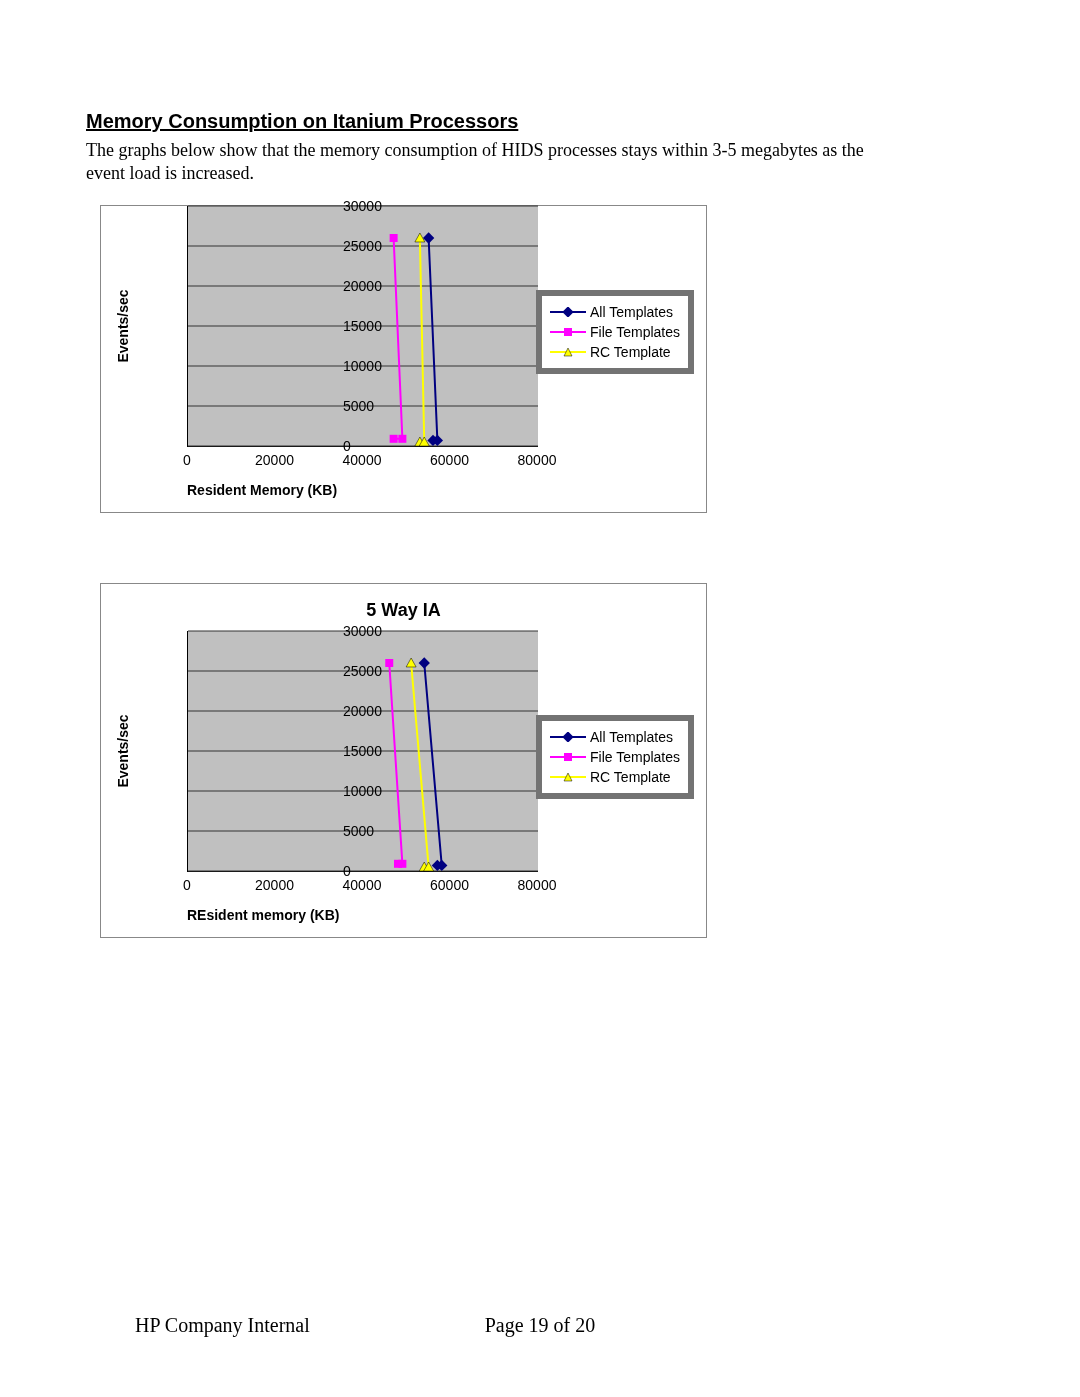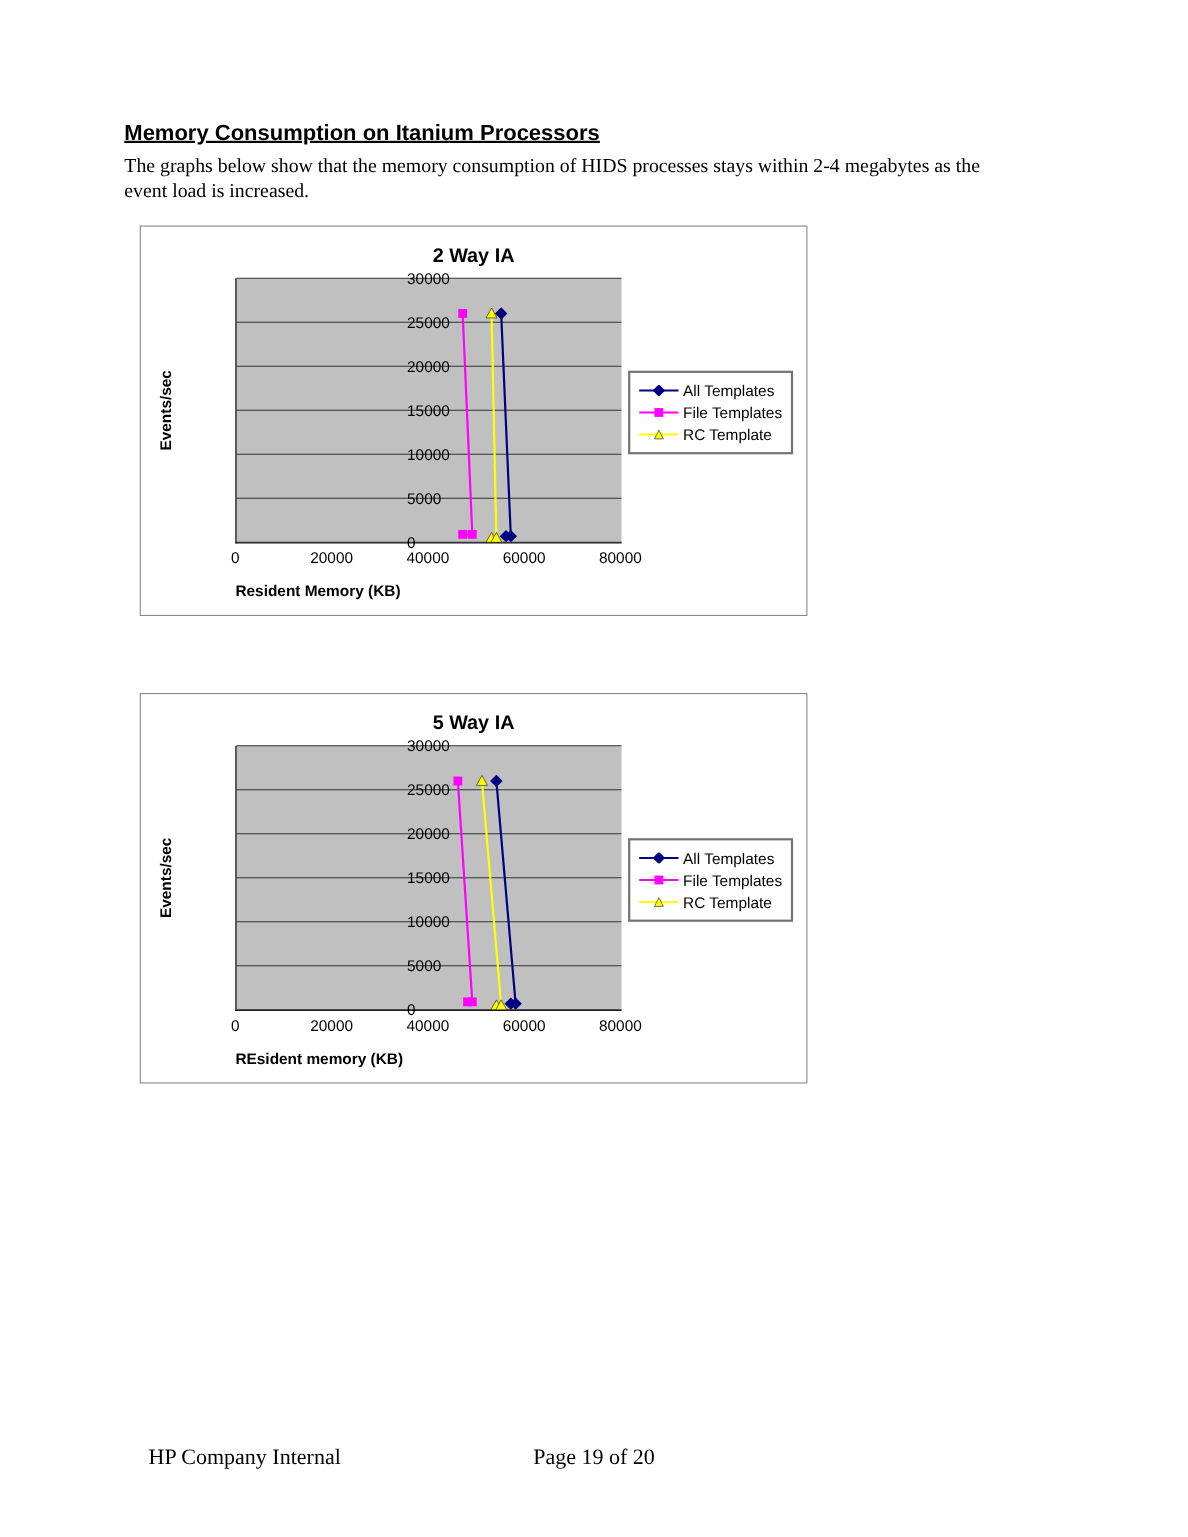--- a/index.html
+++ b/index.html
@@ -1,39 +1,38 @@
 <!DOCTYPE html>
 <html><head>
 <meta charset="utf-8">
 <style>
 html,body{margin:0;padding:0;background:#fff;font-family:"Times New Roman",Times,serif;color:#000}
-.page{width:1080px;height:1397px;position:relative;padding:110px 135px 0 113px;box-sizing:border-box}
+.page{width:1080px;height:1397px;position:relative;padding:110px 135px 0 86px;box-sizing:border-box}
 .section-title{font-family:Arial,Helvetica,sans-serif;font-weight:bold;font-size:20px;text-decoration:underline;margin:0 0 6px 0}
 .body-text{font-size:18px;line-height:1.28;margin:0 0 20px 0;max-width:820px}
 .chart-box{border:1px solid #888;width:605px;background:#fff;margin-left:14px;margin-bottom:70px;position:relative;font-family:Arial,Helvetica,sans-serif}
 .chart-title{text-align:center;font-weight:bold;font-size:18px;padding:16px 0 10px 0}
 .chart-body{position:relative;height:300px;margin:0 16px 6px 16px}
 .plot-area{position:absolute;left:70px;top:0;width:350px;height:240px;background:#c0c0c0;border-left:1px solid #000;border-bottom:1px solid #000}
 .y-tick{position:absolute;right:287px;width:60px;text-align:left;font-size:14px;transform:translateY(-50%)}
 .x-tick{position:absolute;top:246px;font-size:14px;transform:translateX(-50%)}
 .y-axis-label{position:absolute;left:-2px;top:120px;transform:rotate(-90deg) translateX(-50%);transform-origin:left top;font-weight:bold;font-size:14px;white-space:nowrap}
 .x-axis-label{position:absolute;left:70px;width:350px;top:276px;text-align:left;font-weight:bold;font-size:14px}
-.legend{position:absolute;right:-4px;top:84px;border:2px solid #737373;background:#fff;padding:6px 8px;font-size:14px}
+.legend{position:absolute;right:-4px;top:84px;border:6px solid #737373;background:#fff;padding:6px 8px;font-size:14px}
 .legend-row{display:flex;align-items:center;gap:4px;padding:2px 0;white-space:nowrap}
 .footer{position:absolute;bottom:60px;left:135px;right:135px;font-size:20px}
 .footer .page-n{position:absolute;left:50%;transform:translateX(-50%)}
 </style>
 </head>
 <body>
 <div class="page">
   <h2 class="section-title">Memory Consumption on Itanium Processors</h2>
-  <p class="body-text">The graphs below show that the memory consumption of HIDS processes stays within 2-4 megabytes as the event load is increased.</p>
+  <p class="body-text">The graphs below show that the memory consumption of HIDS processes stays within 3-5 megabytes as the event load is increased.</p>
 
   <div class="chart-box">
-    <div class="chart-title">2 Way IA</div>
     <div class="chart-body">
       <div class="y-axis-label">Events/sec</div>
       <div class="plot-area">
         <svg width="350" height="240" style="position:absolute;left:0;top:0;overflow:visible">
 
         <line x1="0" x2="350" y1="240" y2="240" stroke="#333" stroke-width="1"></line>
             <line x1="0" x2="350" y1="200" y2="200" stroke="#333" stroke-width="1"></line>
             <line x1="0" x2="350" y1="160" y2="160" stroke="#333" stroke-width="1"></line>
             <line x1="0" x2="350" y1="120" y2="120" stroke="#333" stroke-width="1"></line>
             <line x1="0" x2="350" y1="80" y2="80" stroke="#333" stroke-width="1"></line>

